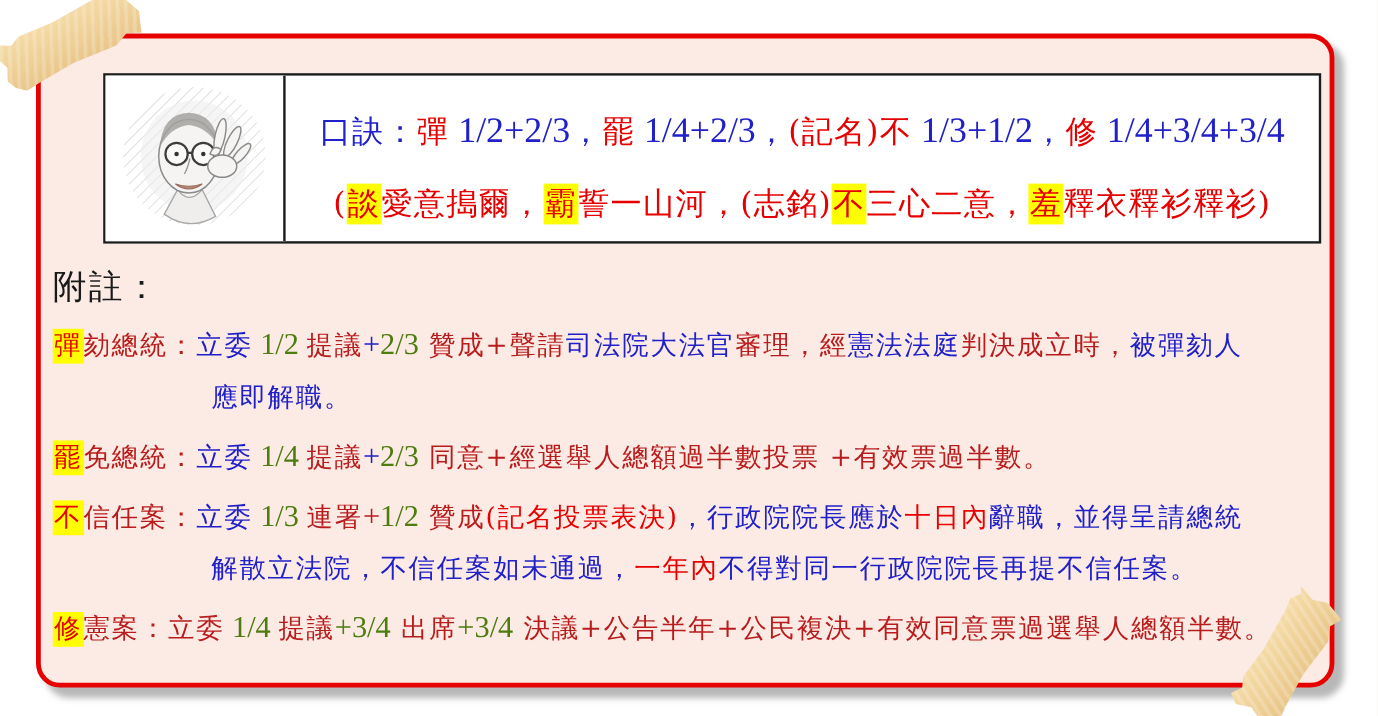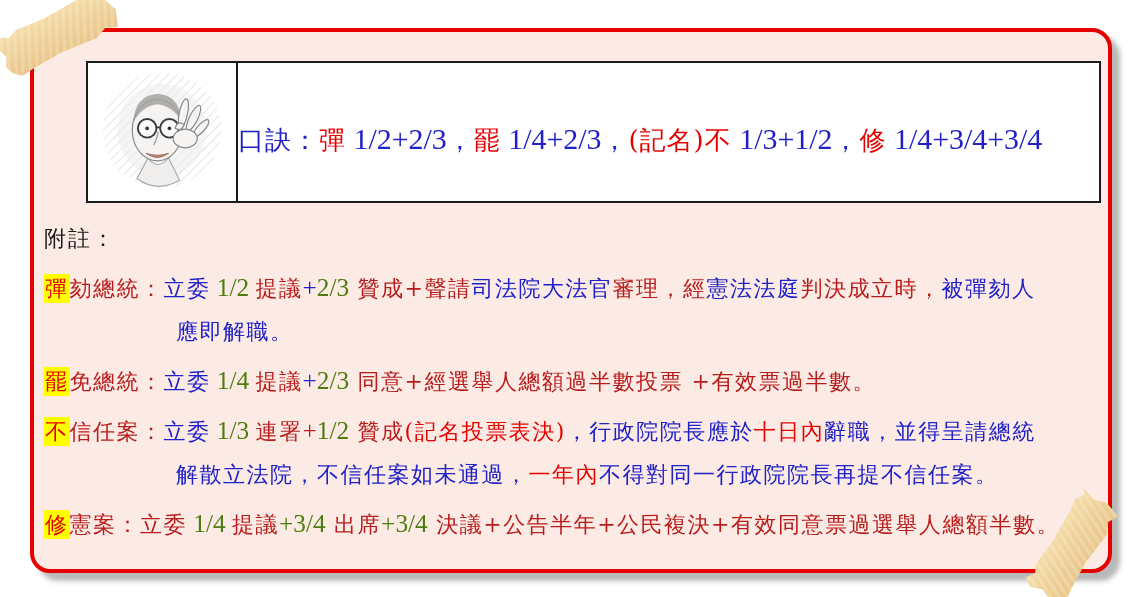--- a/index.html
+++ b/index.html
@@ -22,26 +22,26 @@
     position:absolute;left:52px;top:29px;width:1015px;height:142px;
     box-sizing:border-box;background:#ffffff;border:2px solid #1c1c1c;
     display:flex;
   }
   .portrait-cell{
     width:150px;box-sizing:border-box;border-right:2px solid #1c1c1c;
     display:flex;align-items:center;justify-content:center;background:#fff;
   }
   .mn-text{
     flex:1;display:flex;flex-direction:column;justify-content:center;
-    font-size:26px;letter-spacing:1px;white-space:nowrap;margin-top:15px;
+    text-align:center;font-size:26px;letter-spacing:1px;white-space:nowrap;margin-top:15px;
   }
   .mn-line{line-height:60px;}
   
   .notes{position:absolute;left:10px;top:186px;right:6px;}
-  .notes-label{font-size:22px;line-height:42px;letter-spacing:2px;color:#1a1a1a;}
+  .notes-label{font-size:28px;line-height:42px;letter-spacing:2px;color:#1a1a1a;}
   .note{
     font-size:22px;line-height:43px;letter-spacing:1.5px;white-space:nowrap;
     padding-left:132px;text-indent:-132px;margin-top:6px;color:#1a1a1a;
   }
   
   .c-blue{color:#2021c8;}
   .c-red{color:#e60000;}
   .c-black{color:#b91c1c;}
   .num{font-family:"Liberation Serif","DejaVu Serif",serif;font-size:1.15em;letter-spacing:0;}
   .num.c-red{color:#4d7c0f;}
@@ -93,20 +93,21 @@
             <ellipse cx="98" cy="50" rx="4.5" ry="16" transform="rotate(12 98 50)"></ellipse>
             <ellipse cx="109" cy="55" rx="4.5" ry="15" transform="rotate(26 109 55)"></ellipse>
             <ellipse cx="117" cy="66" rx="4" ry="12" transform="rotate(42 117 66)"></ellipse>
             <ellipse cx="100" cy="77" rx="13" ry="10"></ellipse>
             <path d="M89 66 Q92 57 99 62 Q96 70 89 66 Z"></path>
           </g>
         </svg>
       </div>
       <div class="mn-text">
         <div class="mn-line"><span class="c-blue">口訣：</span><span class="c-red">彈</span><span class="c-blue num"> 1/2+2/3</span><span class="c-blue">，</span><span class="c-red">罷</span><span class="c-blue num"> 1/4+2/3</span><span class="c-blue">，</span><span class="c-red">(記名)</span><span class="c-red">不</span><span class="c-blue num"> 1/3+1/2</span><span class="c-blue">，</span><span class="c-red">修</span><span class="c-blue num"> 1/4+3/4+3/4</span></div>
+        <div class="mn-line"><span class="c-red">(</span><span class="c-red hl">談</span><span class="c-red">愛意搗爾，</span><span class="c-red hl">霸</span><span class="c-red">誓一山河，(志銘)</span><span class="c-red hl">不</span><span class="c-red">三心二意，</span><span class="c-red hl">羞</span><span class="c-red">釋衣釋衫釋衫)</span></div>
       </div>
     </div>
 
     <div class="notes">
       <div class="notes-label">附註：</div>
       <div>
           <div class="note"><span class="c-red hl">彈</span><span class="c-black">劾總統：</span><span class="c-blue">立委</span><span class="c-red num"> 1/2 </span><span class="c-black">提議</span><span class="c-blue num">+</span><span class="c-red num">2/3</span><span class="c-black"> 贊成+聲請</span><span class="c-blue">司法院大法官</span><span class="c-black">審理，經</span><span class="c-blue">憲法法庭</span><span class="c-black">判決成立時，</span><span class="c-blue">被彈劾人</span><br><span class="c-blue">應即解職。</span></div>
           <div class="note"><span class="c-red hl">罷</span><span class="c-black">免總統：</span><span class="c-blue">立委</span><span class="c-red num"> 1/4 </span><span class="c-black">提議</span><span class="c-blue num">+</span><span class="c-red num">2/3</span><span class="c-black"> 同意+經選舉人總額過半數投票 +有效票過半數。</span></div>
           <div class="note"><span class="c-red hl">不</span><span class="c-black">信任案：</span><span class="c-blue">立委</span><span class="c-red num"> 1/3 </span><span class="c-black">連署</span><span class="c-black num">+</span><span class="c-red num">1/2</span><span class="c-black"> 贊成</span><span class="c-red">(記名投票表決)</span><span class="c-blue">，行政院院長應於</span><span class="c-red">十日內</span><span class="c-blue">辭職，並得呈請總統</span><br><span class="c-blue">解散立法院，不信任案如未通過，</span><span class="c-red">一年內</span><span class="c-blue">不得對同一行政院院長再提不信任案。</span></div>
           <div class="note"><span class="c-red hl">修</span><span class="c-black">憲案：</span><span class="c-black">立委</span><span class="c-red num"> 1/4 </span><span class="c-black">提議</span><span class="c-red num">+</span><span class="c-red num">3/4</span><span class="c-black"> 出席</span><span class="c-red num">+</span><span class="c-red num">3/4</span><span class="c-black"> 決議+公告半年+公民複決+有效同意票過選舉人總額半數。</span></div>

